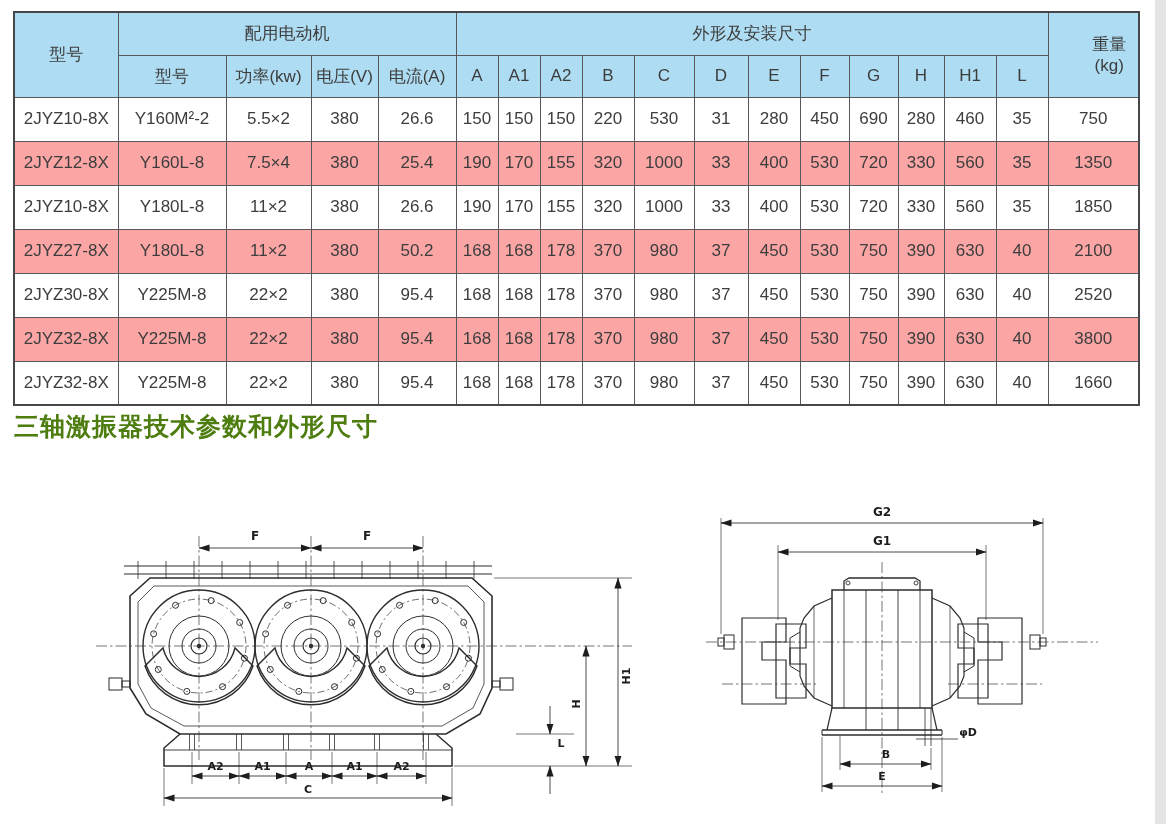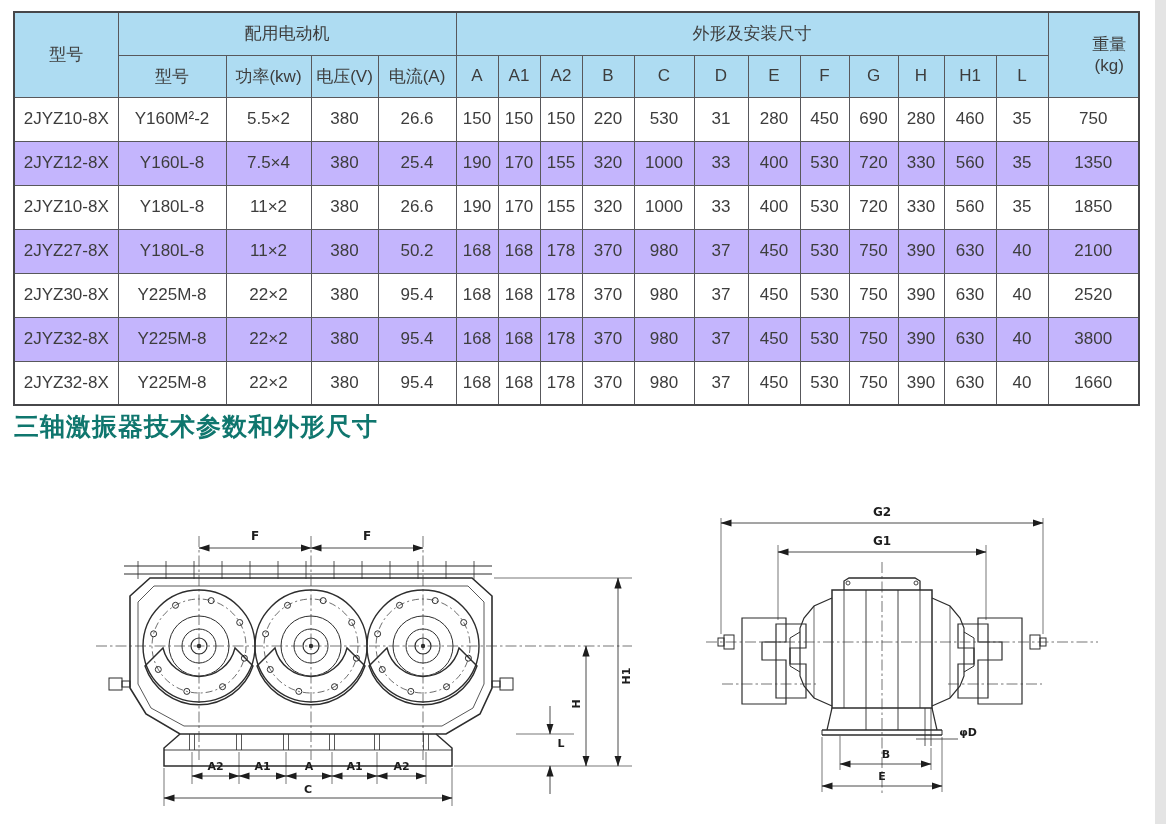--- a/index.html
+++ b/index.html
@@ -7,25 +7,25 @@
          font-family:"Liberation Sans","DejaVu Sans",sans-serif;}
   
   table.spec{position:absolute;left:13px;top:11px;width:1127px;border-collapse:collapse;
              table-layout:fixed;border:2px solid #47474a;}
   table.spec th,table.spec td{border:1px solid #58585c;text-align:center;vertical-align:middle;
              padding:0;color:#3d3d3d;font-size:17px;font-weight:400;overflow:hidden;white-space:nowrap;}
   table.spec thead th{background:#aedcf2;}
   table.spec thead tr.gr1{height:43px;}
   table.spec thead tr.gr2{height:42px;}
   table.spec tbody tr{height:44px;background:#ffffff;}
-  table.spec tbody tr.alt{background:#c4b5fd;}
+  table.spec tbody tr.alt{background:#fca5a5;}
   .wline{line-height:1.25;padding-left:32px;}
   
   .heading{position:absolute;left:14px;top:410px;font-size:25px;font-weight:700;
-           color:#0f766e;letter-spacing:1px;}
+           color:#4d7c0f;letter-spacing:1px;}
   
   svg.draw{position:absolute;}
   svg.front{left:84px;top:494px;width:560px;height:322px;}
   svg.side{left:694px;top:492px;width:416px;height:320px;}
   .edge-strip{position:absolute;right:0;top:0;width:11px;height:824px;background:#e4e4e4;}
   text.dim{font-family:"DejaVu Sans",sans-serif;font-size:12px;font-weight:700;fill:#1d1d1d;}
   text.dims{font-family:"DejaVu Sans",sans-serif;font-size:11px;font-weight:700;fill:#1d1d1d;}
 </style>
 </head>
 <body>

